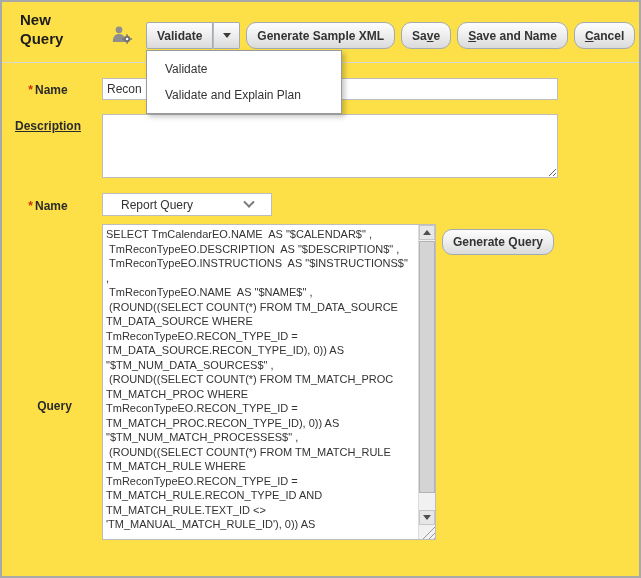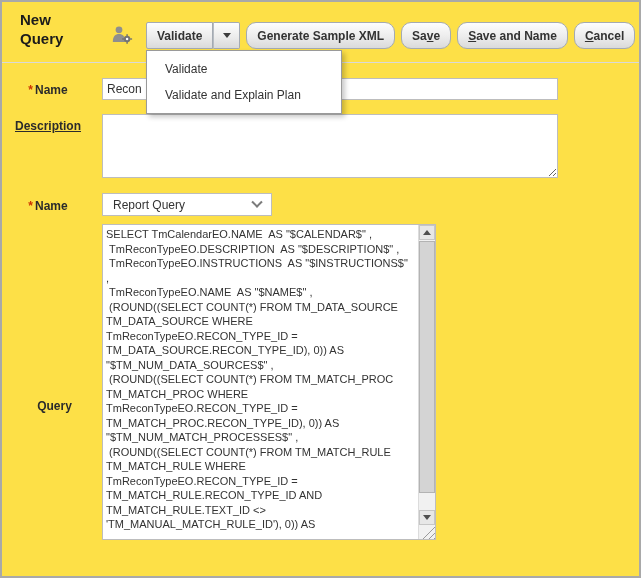--- a/index.html
+++ b/index.html
@@ -43,21 +43,21 @@
   .req { color:#cc3300; margin-right:2px; }
   .field {
     position:absolute; border:1px solid #bdbdbd; background:#fff;
     font-family:"Liberation Sans", sans-serif; font-size:12px; color:#333; padding:2px 4px;
   }
   .name-input { left:100px; top:76px; width:456px; height:22px; }
   .desc-area  { left:100px; top:112px; width:456px; height:64px; resize:both; }
   .select {
     position:absolute; left:100px; top:191px; width:170px; height:23px;
     border:1px solid #bdbdbd; background:#fff; display:flex; align-items:center;
-    padding:0 10px; font-size:12px; color:#333; cursor:default;
+    padding:0 18px; font-size:12px; color:#333; cursor:default;
   }
   .select .chev { margin-left:auto; width:8px; height:8px; border-right:2px solid #7b7b7b; border-bottom:2px solid #7b7b7b; transform:rotate(45deg) translate(-2px,-2px); }
 
   
   .querybox { position:absolute; left:100px; top:222px; width:334px; height:316px; border:1px solid #bdbdbd; background:#fff; display:flex; }
   .query-text {
     flex:1; padding:2px 3px; overflow:hidden;
     font-size:11px; line-height:14.5px; color:#333;
     white-space:pre-wrap; word-wrap:break-word;
   }
@@ -171,14 +171,15 @@
         <span class="tri-up"></span>
       </div>
       <div class="sb-thumb"></div>
       <div class="sb-btn sb-down">
         <span class="tri-down"></span>
       </div>
       <div class="grip"></div>
     </div>
   </div>
 
+  <button class="btn gen-btn">Generate Query</button>
 
 </div>
 
 </body></html>

